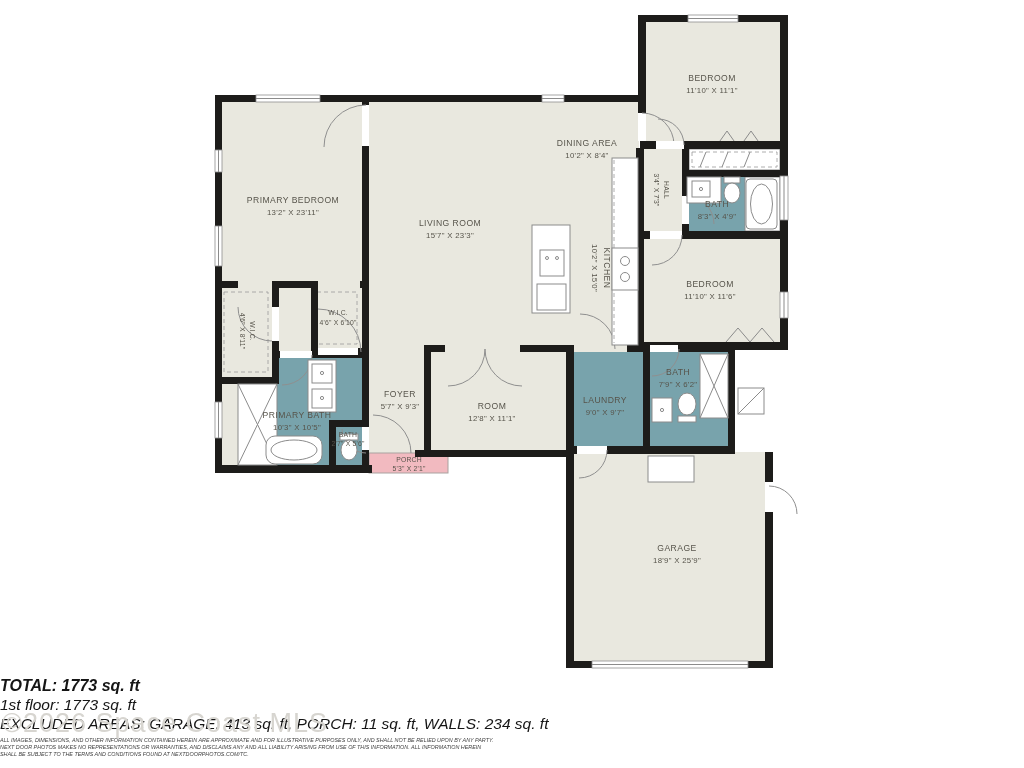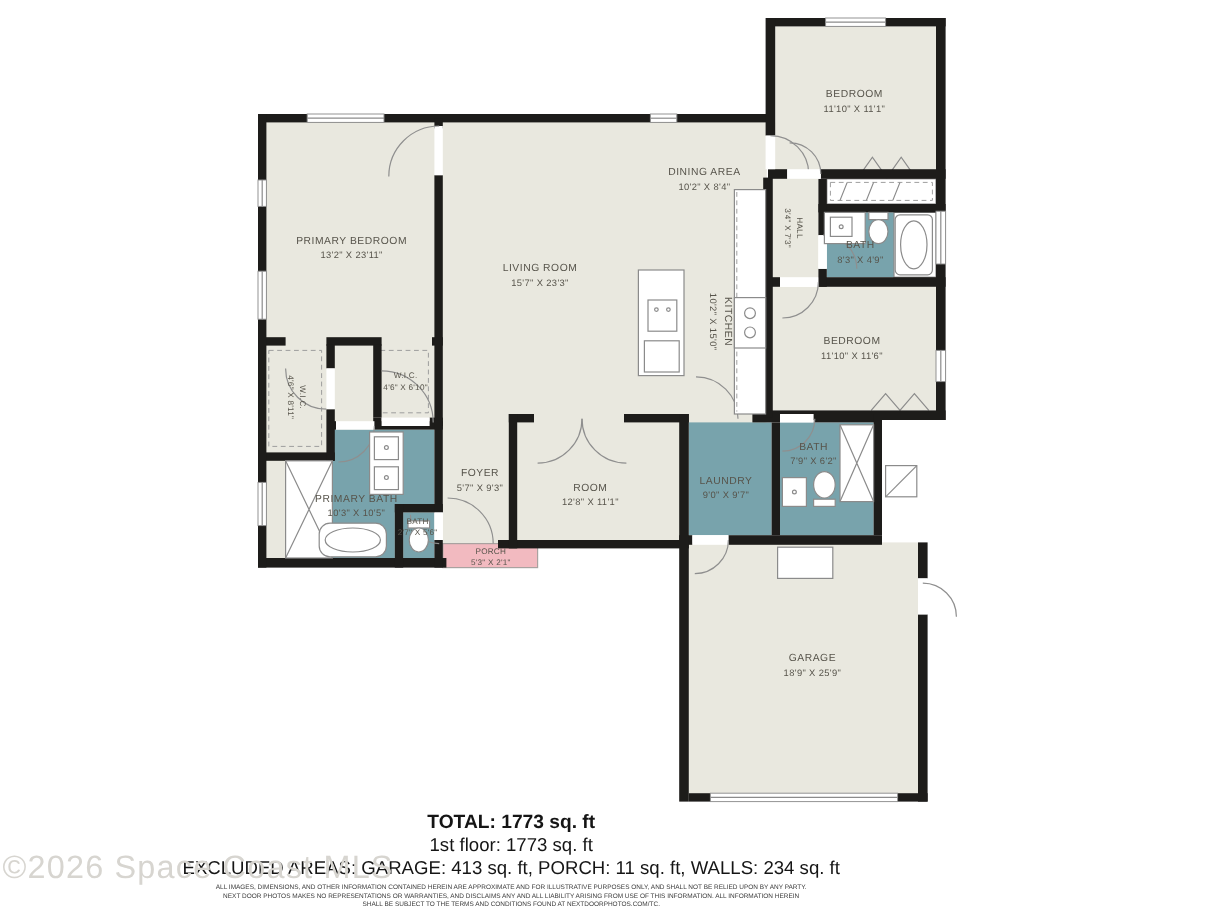--- a/index.html
+++ b/index.html
@@ -12,21 +12,21 @@
   .sm{font-size:6.8px;letter-spacing:.2px;}
   .wall{fill:#1d1c1a;}
   .beige{fill:#e9e8df;}
   .teal{fill:#78a3ac;}
   .fix{fill:#ffffff;stroke:#8b8b8b;stroke-width:1;}
   .fixn{fill:none;stroke:#8b8b8b;stroke-width:1;}
   .arc{fill:none;stroke:#8f8f8f;stroke-width:1;}
   .gap{fill:#fff;}
   .win{fill:#fff;stroke:#8f8f8f;stroke-width:.8;}
   .dash{fill:none;stroke:#9a9a9a;stroke-width:.8;stroke-dasharray:4 3;}
-  .footer{position:absolute;top:677px;left:0;width:852px;text-align:center;color:#151515;}
+  .footer{position:absolute;top:677px;left:0;width:852px;text-align:left;color:#151515;font-style:italic;}
   .footer .total{font-size:16px;font-weight:bold;}
   .footer .line{font-size:15.5px;margin-top:1px;}
   .fineprint{margin-top:4px;font-size:5.4px;line-height:7px;color:#3e3e3e;}
   .watermark{position:absolute;top:708px;left:2px;font-size:27px;
              color:#d7d5d0;letter-spacing:1px;}
 </style>
 </head>
 <body>
 
 <svg id="plan" width="1024" height="675" viewBox="0 0 1024 675">

